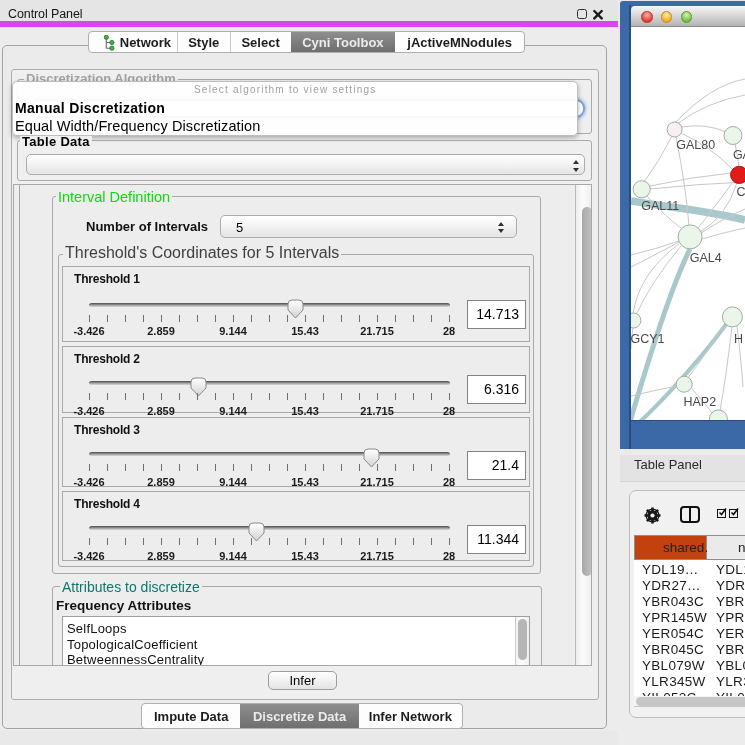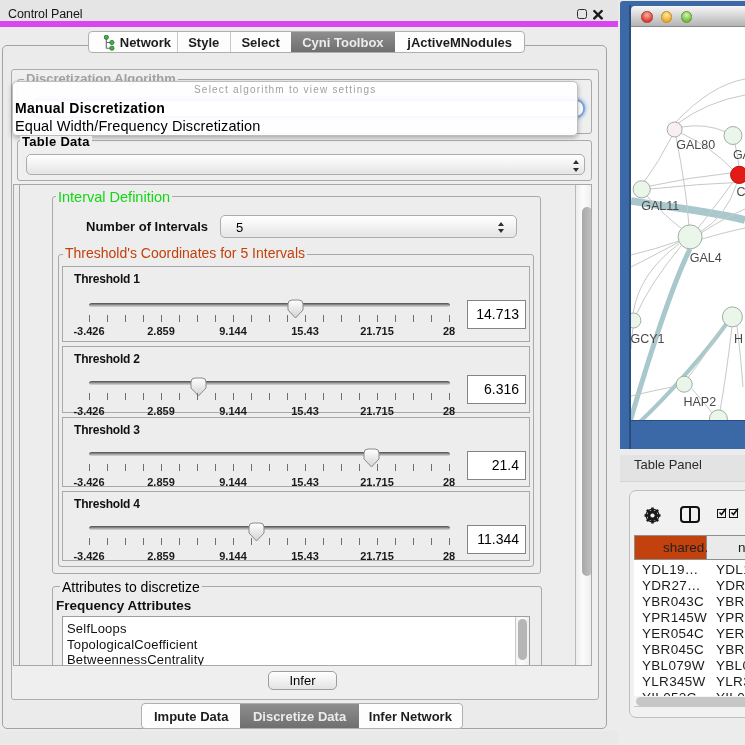--- a/index.html
+++ b/index.html
@@ -74,21 +74,21 @@
 <div class="abs" style="left:5px;top:0;width:557px;height:482px;border-left:1px solid #A6A6A6;background:#EDEDED;"></div>
 <div class="grp abs" style="left:38px;top:11px;width:489px;height:378px;"></div>
 <div class="gtitle" style="left:42px;top:6px;font-size:14.5px;color:#12D812;background:#EDEDED;">Interval Definition</div>
 <div class="abs" style="left:72px;top:34px;font-size:13px;font-weight:bold;color:#111;">Number of Intervals</div>
 <div class="combo abs" style="left:206px;top:30px;width:297px;height:23px;">
 <div class="abs" style="left:15px;top:4px;font-size:13px;color:#000;">5</div>
 <div class="arr" style="left:276.5px;top:5.5px;border-bottom:4.5px solid #2E2E2E;"></div>
 <div class="arr" style="left:276.5px;top:13px;border-top:4.5px solid #2E2E2E;"></div>
 </div>
 <div class="grp abs" style="left:44px;top:69px;width:476px;height:313px;"></div>
-<div class="gtitle" style="left:49px;top:62px;font-size:14px;color:#c2410c;background:#EDEDED;">Threshold's Coordinates for 5 Intervals</div>
+<div class="gtitle" style="left:49px;top:62px;font-size:16px;color:#404040;background:#EDEDED;">Threshold's Coordinates for 5 Intervals</div>
 <div class="tpanel" style="left:48px;top:81px;width:468px;height:76px;">
 <div class="tlabel">Threshold 1</div>
 <div class="track" style="top:36px;"></div>
 <svg class="thumb" style="left:223.6px;top:32px;" viewBox="0 0 17 20">
         <defs></defs>
         <path d="M1 5 Q1 1 5 1 L12 1 Q16 1 16 5 L16 11 L8.5 19 L1 11 Z" fill="url(#tg)" stroke="#8A8A8A" stroke-width="1"></path>
       </svg>
 <div class="ticks" style="top:48px;"></div>
 <div class="tlab" style="left:26px;top:58px;">-3.426</div>
 <div class="tlab" style="left:98px;top:58px;">2.859</div>
@@ -140,21 +140,21 @@
 <div class="ticks" style="top:46px;"></div>
 <div class="tlab" style="left:26px;top:58px;">-3.426</div>
 <div class="tlab" style="left:98px;top:58px;">2.859</div>
 <div class="tlab" style="left:170px;top:58px;">9.144</div>
 <div class="tlab" style="left:242px;top:58px;">15.43</div>
 <div class="tlab" style="left:314px;top:58px;">21.715</div>
 <div class="tlab" style="left:386px;top:58px;">28</div>
 <div class="vbox" style="top:33px;">11.344</div>
 </div>
 <div class="grp abs" style="left:38px;top:401px;width:490px;height:90px;"></div>
-<div class="gtitle" style="left:46px;top:396px;font-size:14px;color:#000000;background:#EDEDED;">Attributes to discretize</div>
+<div class="gtitle" style="left:46px;top:396px;font-size:14px;color:#0f766e;background:#EDEDED;">Attributes to discretize</div>
 <div class="abs" style="left:42px;top:413px;font-size:13.5px;font-weight:bold;color:#111;">Frequency Attributes</div>
 <div class="abs" style="left:48px;top:431px;width:468px;height:60px;background:#FFF;border:1px solid #9E9E9E;">
 <div class="abs" style="left:4px;top:4px;font-size:13px;letter-spacing:0.2px;color:#111;">SelfLoops</div>
 <div class="abs" style="left:4px;top:20px;font-size:13px;letter-spacing:0.2px;color:#111;">TopologicalCoefficient</div>
 <div class="abs" style="left:4px;top:35px;font-size:13px;letter-spacing:0.2px;color:#111;">BetweennessCentrality</div>
 <div class="abs" style="left:452px;top:0;width:14px;height:60px;border-left:1px solid #CACACA;background:linear-gradient(to right,#F2F2F2,#FDFDFD 40%,#F0F0F0);"></div>
 <div class="abs" style="left:455px;top:2px;width:9px;height:41px;border-radius:4.5px;background:#B6B6B6;"></div>
 </div>
 <div class="abs" style="left:561px;top:0;width:16px;height:482px;border-left:1px solid #B9B9B9;background:linear-gradient(to right,#EDEDED,#FCFCFC 45%,#EFEFEF);"></div>
 <div class="abs" style="left:568px;top:22px;width:9.5px;height:369px;border-radius:5px;background:linear-gradient(to right,#A8A8A8,#C2C2C2);"></div>

